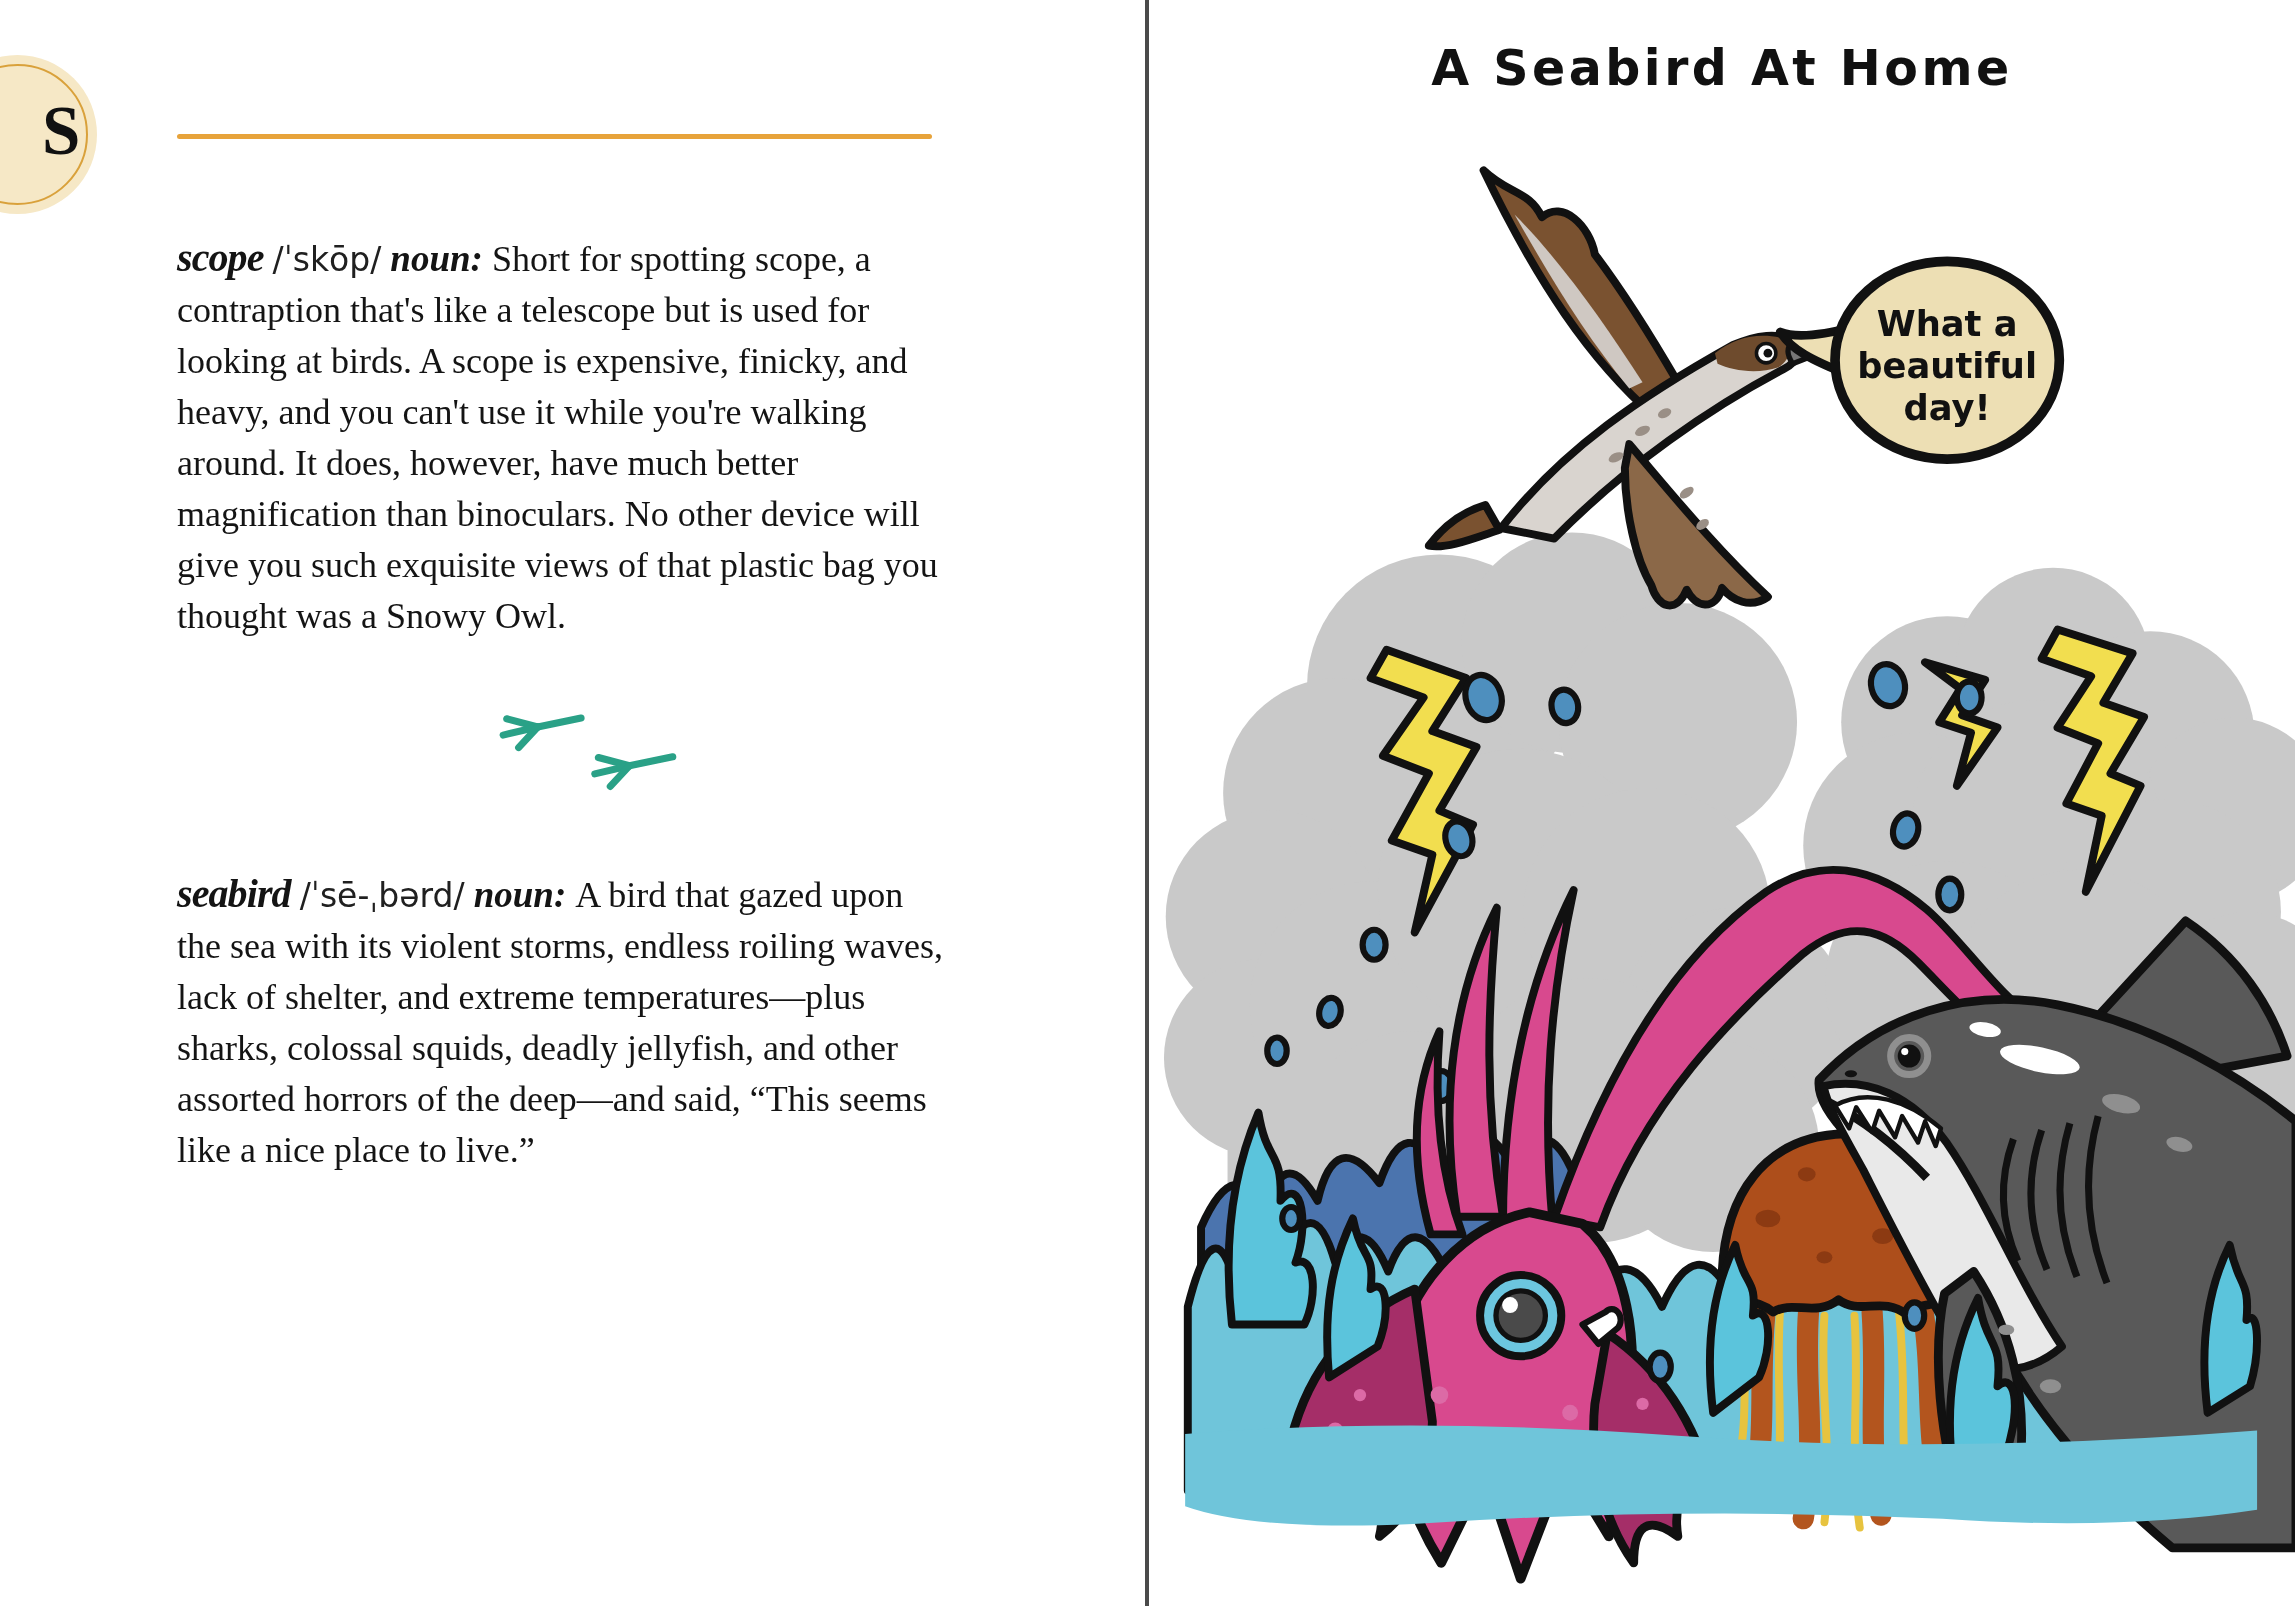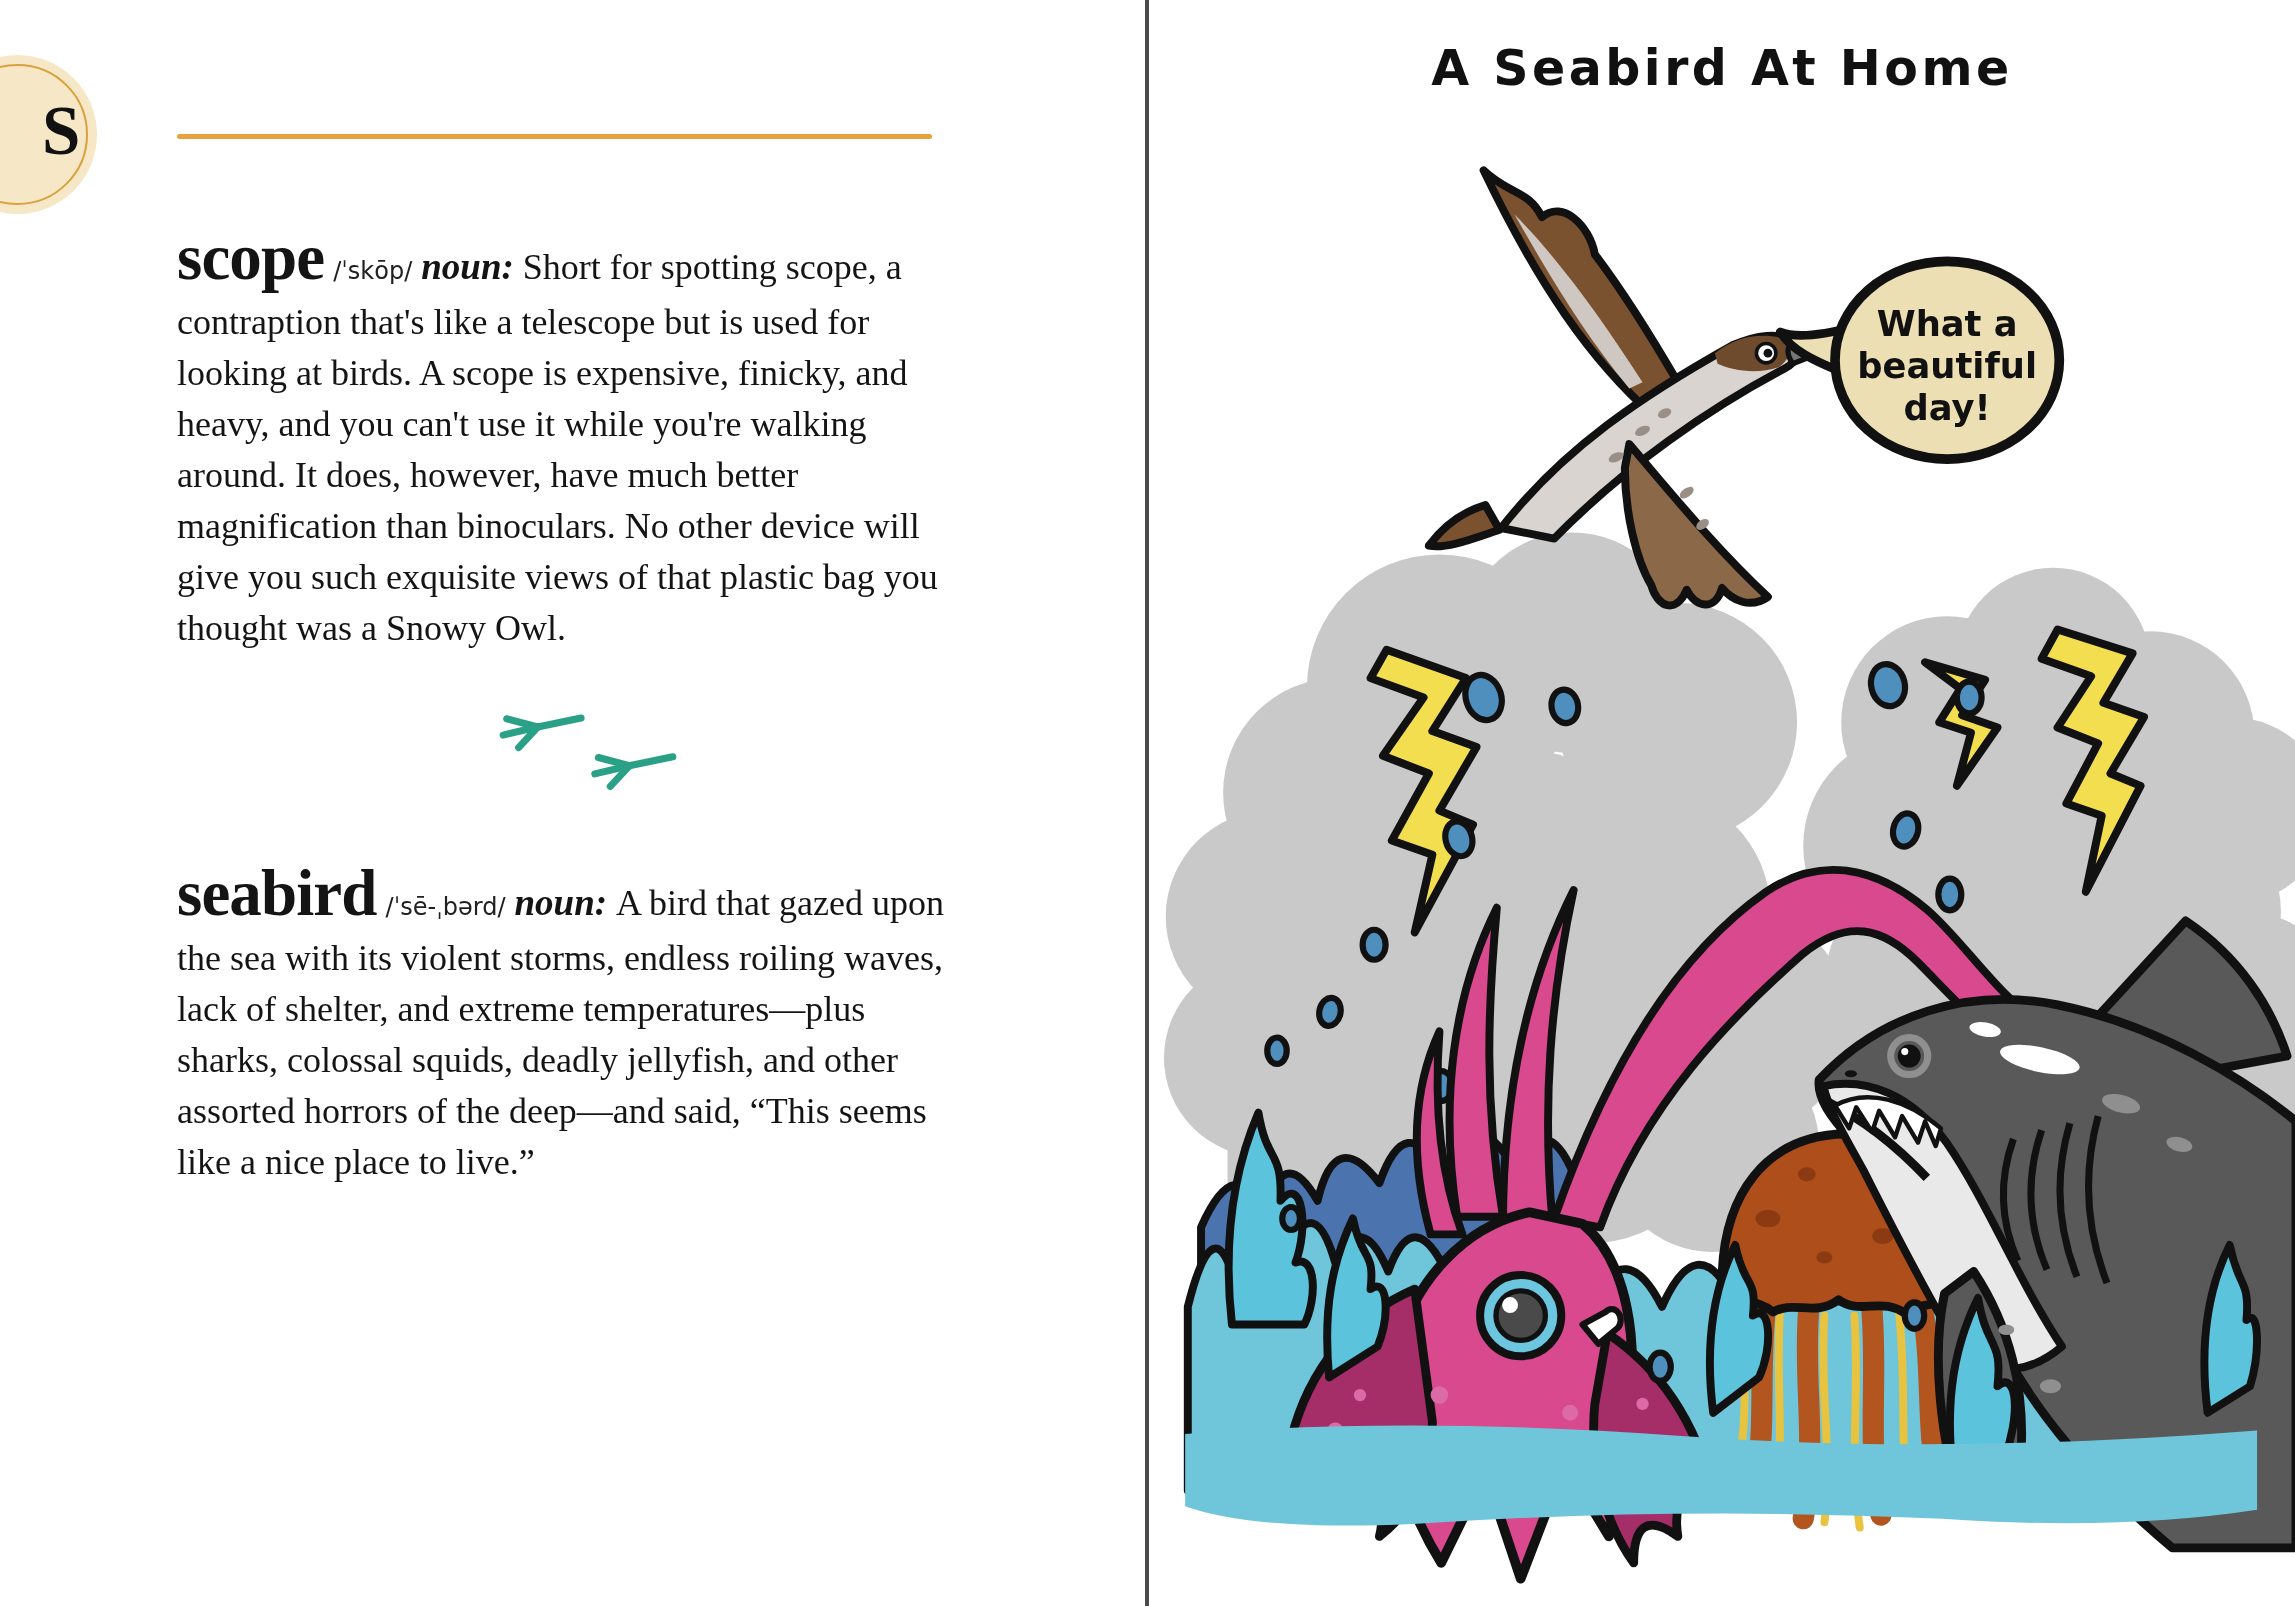--- a/index.html
+++ b/index.html
@@ -9,22 +9,22 @@
   
   .letter-tab{position:absolute;left:-62px;top:55px;width:159px;height:159px;border-radius:50%;
               background:#F6E8C6;}
   .letter-tab .ring{position:absolute;inset:8.8px;border:2.6px solid #D9A13B;border-radius:50%;}
   .letter-tab .glyph{position:absolute;left:104px;top:28px;font:700 69px/97px "Liberation Serif", serif;color:#111;}
 
   .top-rule{position:absolute;left:177px;top:134px;width:755px;height:5.3px;background:#E7A33B;border-radius:2.6px;}
 
   .entry{position:absolute;left:177px;width:777px;font:400 36px/51px "Liberation Serif", serif;
          color:#141414;text-align:left;}
-  .entry .headword{font-weight:700;font-size:65px;line-height:51px;letter-spacing:-0.9px;}
-  .entry .pron{font-family:"DejaVu Sans", sans-serif;font-size:24px;color:#202020;}
+  .entry .headword{font-weight:700;font-size:40px;line-height:51px;letter-spacing:-0.9px;font-style:italic;}
+  .entry .pron{font-family:"DejaVu Sans", sans-serif;font-size:33px;color:#202020;}
   .entry .pos{font-style:italic;font-weight:700;font-size:37px;}
   #entry-scope{top:196px;}
   #entry-seabird{top:832px;}
 
   .footprints{position:absolute;left:484px;top:687px;width:205px;height:104px;}
 
   .pagination{position:absolute;left:172px;top:1499px;width:759px;display:flex;align-items:center;gap:21px;}
   .pagination .rule{flex:1;height:5.3px;background:#E7A33B;border-radius:2.6px;}
   .pagination .num{font:700 33px/33px "DejaVu Sans", sans-serif;color:#111;letter-spacing:0.9px;}
 

